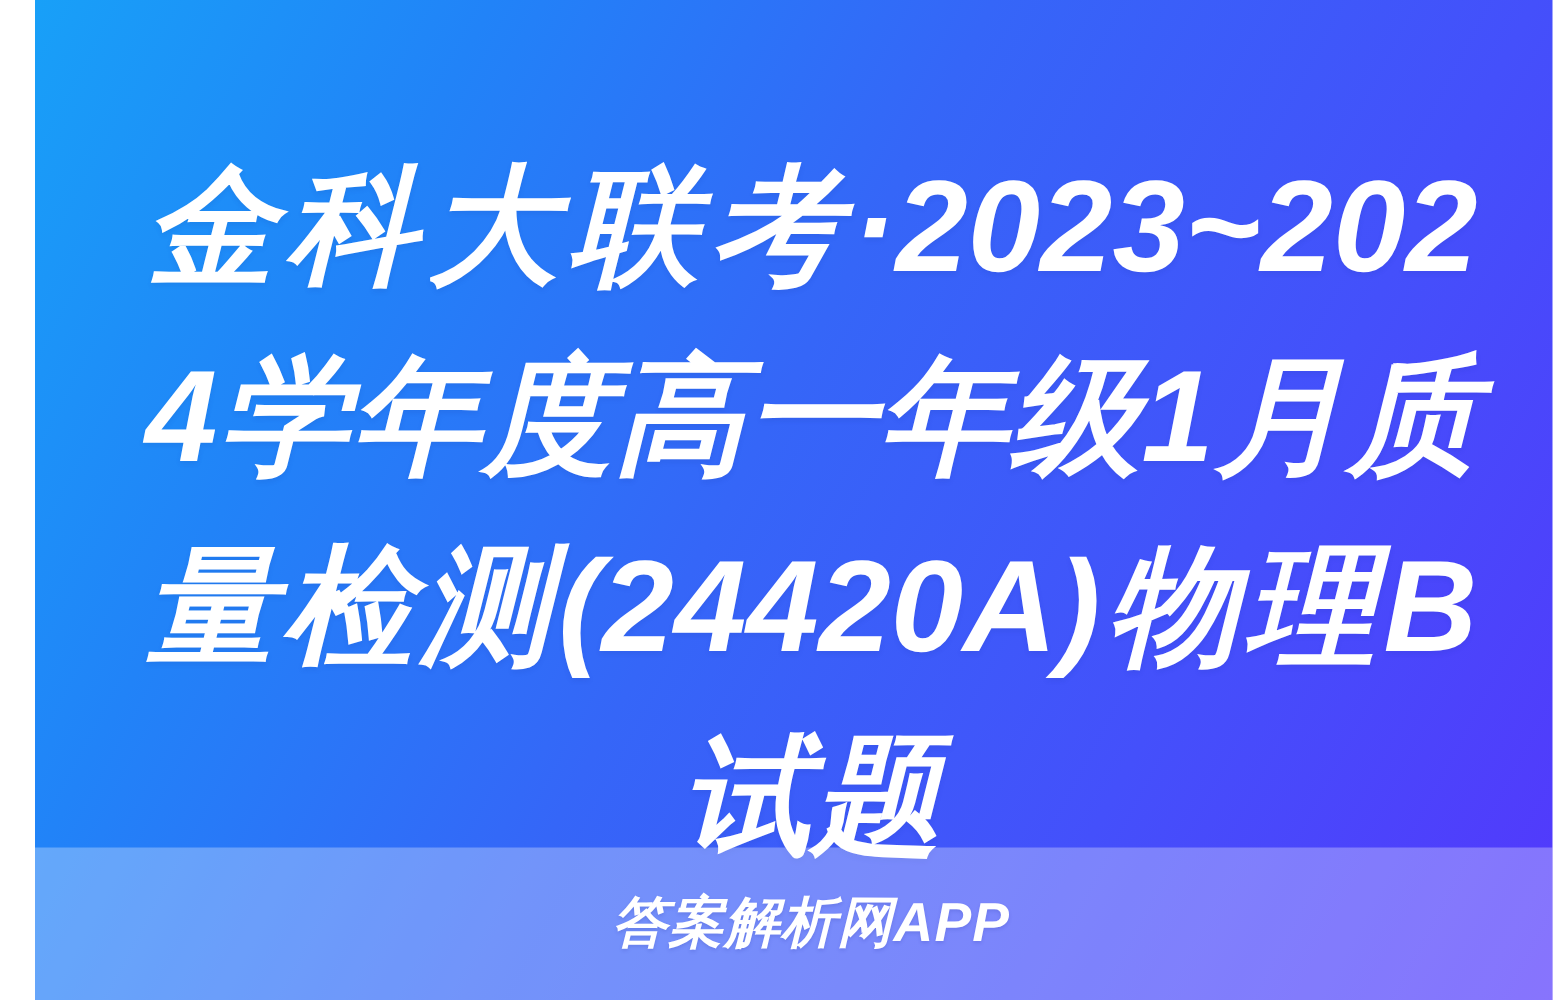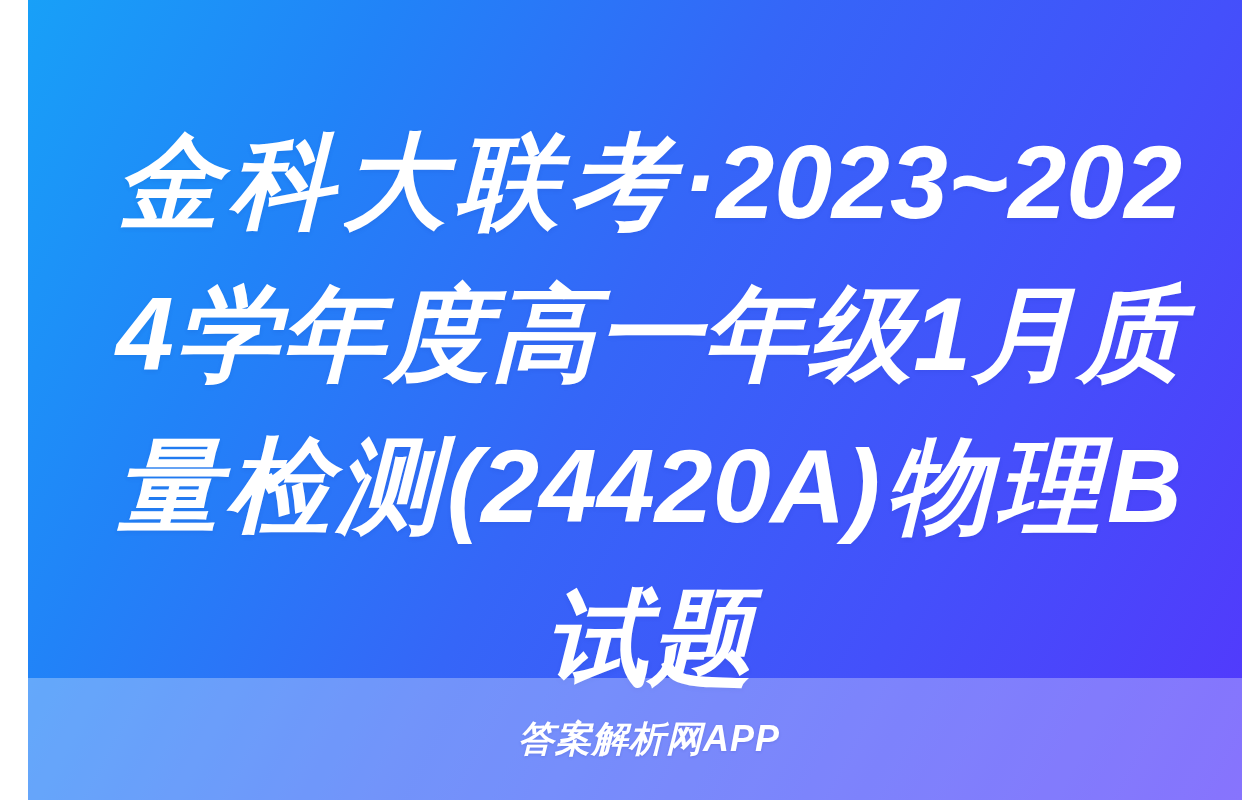--- a/index.html
+++ b/index.html
@@ -56,21 +56,21 @@
     bottom: 0;
     height: 122px;
     background: rgba(255, 255, 255, 0.30);
     display: flex;
     align-items: center;
     justify-content: center;
   }
 
   .footer-text {
     color: #ffffff;
-    font-size: 36px;
+    font-size: 44px;
     font-weight: 700;
     font-style: italic;
     letter-spacing: 1px;
     line-height: 1;
     white-space: nowrap;
     text-shadow: 0 1px 3px rgba(40, 50, 160, 0.18);
     font-family: "Liberation Sans", "DejaVu Sans", sans-serif;
   }
 </style>
 </head>

